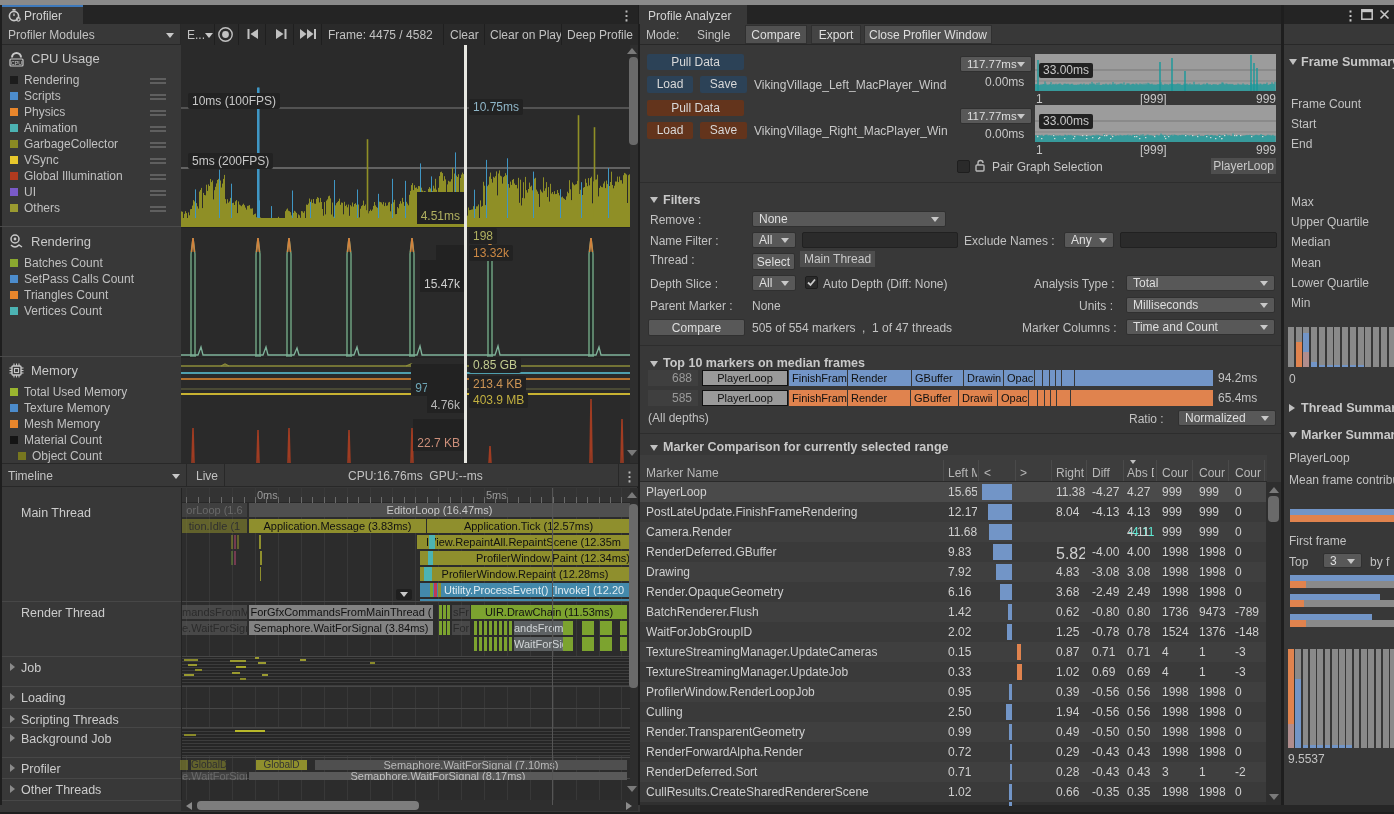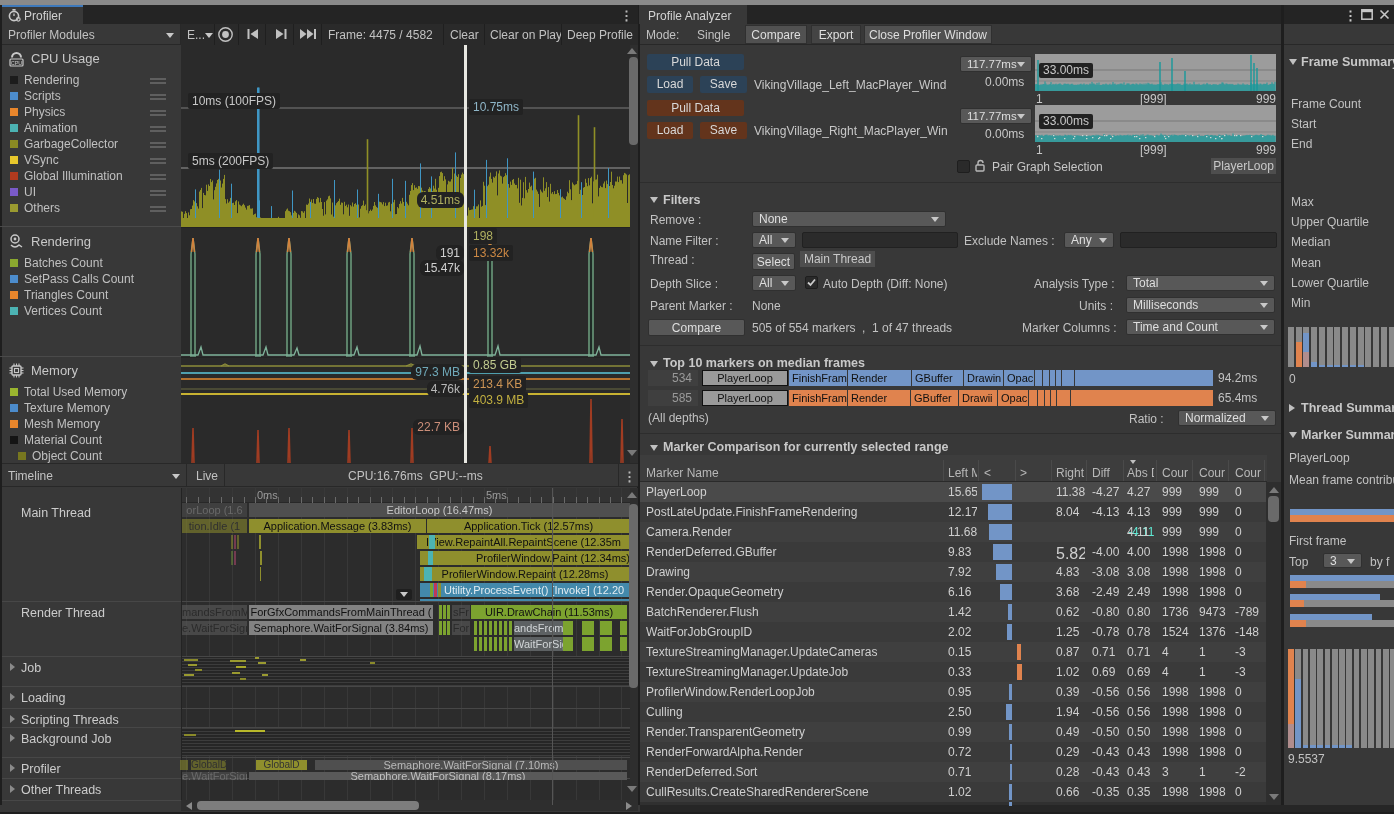--- a/index.html
+++ b/index.html
@@ -4,21 +4,21 @@
 body{width:1394px;height:814px;background:#383838;overflow:hidden;position:relative;color:#c2c2c2;}
 .a{position:absolute;}
 .txt{font-size:12px;color:#c2c2c2;white-space:nowrap;}
 .btn{background:#585858;border:1px solid #303030;border-radius:2px;color:#dfdfdf;font-size:12px;text-align:center;}
 .dd{background:#585858;border:1px solid #303030;border-radius:2px;color:#dfdfdf;font-size:12px;padding-left:6px;white-space:nowrap;overflow:hidden;}
 .dd:after{content:"";position:absolute;right:6px;top:50%;margin-top:-2px;border-left:4px solid transparent;border-right:4px solid transparent;border-top:5px solid #c8c8c8;}
 .lbl{white-space:nowrap;font-size:12px;color:#c2c2c2;}
 .sq{width:8px;height:8px;position:absolute;left:10px;top:3px;}
 .hline{position:absolute;background:#232323;}
 .chip{position:absolute;background:#222222;color:#c8c8c8;font-size:12px;padding:0 4px;border-radius:2px;white-space:nowrap;z-index:6;}
-.chipr{position:absolute;background:#222222;color:#c8c8c8;font-size:12px;padding:0 4px;border-radius:6px;white-space:nowrap;right:930px;z-index:6;}
+.chipr{position:absolute;background:#222222;color:#c8c8c8;font-size:12px;padding:16px 4px;border-radius:0;white-space:nowrap;right:930px;z-index:6;}
 </style></head><body>
 <div class="a" style="left:0;top:0;width:1394px;height:5px;background:#8a8a8a"></div>
 <div class="a" style="left:0;top:812px;width:1394px;height:2px;background:#1e1e1e"></div>
 <div class="a" style="left:640px;top:805px;width:754px;height:7px;background:#262626"></div>
 <div class="a" style="left:637px;top:5px;width:3px;height:800px;background:#1e1e1e"></div>
 <div class="a" style="left:0;top:5px;width:2px;height:800px;background:#1e1e1e"></div>
 <div class="a" style="left:1392px;top:5px;width:2px;height:800px;background:#1e1e1e"></div>
 <div class="a" style="left:2px;top:5px;width:636px;height:19px;background:#242424"></div>
 <div class="a" style="left:2px;top:5px;width:81px;height:19px;background:#383838;border-top:2px solid #3e79bb"></div>
 <svg class="a" style="left:7px;top:8px" width="14" height="14" viewBox="0 0 14 14">
@@ -1507,21 +1507,21 @@
 <div class="a txt" style="left:752px;top:299px">None</div>
 <div class="a txt" style="left:1079px;top:299px">Units :</div>
 <div class="a dd" style="left:1126px;top:297px;width:149px;height:16px;line-height:15px">Milliseconds</div>
 <div class="a btn" style="left:648px;top:319px;width:97px;height:17px;line-height:16px">Compare</div>
 <div class="a txt" style="left:752px;top:321px">505 of 554 markers&nbsp;&nbsp;,&nbsp;&nbsp;1 of 47 threads</div>
 <div class="a txt" style="left:1022px;top:321px">Marker Columns :</div>
 <div class="a dd" style="left:1126px;top:319px;width:149px;height:16px;line-height:15px">Time and Count</div>
 <div class="a" style="left:640px;top:345px;width:641px;height:1px;background:#2d2d2d"></div>
 <div class="a" style="left:650px;top:361px;border-left:4px solid transparent;border-right:4px solid transparent;border-top:6px solid #c0c0c0"></div>
 <div class="a" style="left:663px;top:356px;font-size:12.5px;font-weight:bold;color:#c8c8c8">Top 10 markers on median frames</div>
-<div class="a" style="left:648px;top:370px;width:50px;height:16px;background:#3f3f3f;color:#9a9a9a;font-size:12px;text-align:right;padding-right:6px;line-height:16px">534</div>
+<div class="a" style="left:648px;top:370px;width:50px;height:16px;background:#3f3f3f;color:#9a9a9a;font-size:12px;text-align:right;padding-right:6px;line-height:16px">688</div>
 <div class="a" style="left:702px;top:370px;width:86px;height:16px;background:#9a9a9a;border:1px solid #111;color:#111;font-size:11px;text-align:center;line-height:14px;overflow:hidden">PlayerLoop</div>
 <div class="a" style="left:789px;top:370px;width:58px;height:16px;background:#7295c7;color:#111;font-size:11px;text-align:left;padding-left:3px;line-height:16px;overflow:hidden">FinishFram</div>
 <div class="a" style="left:848px;top:370px;width:63px;height:16px;background:#7295c7;color:#111;font-size:11px;text-align:left;padding-left:3px;line-height:16px;overflow:hidden">Render</div>
 <div class="a" style="left:912px;top:370px;width:51px;height:16px;background:#7295c7;color:#111;font-size:11px;text-align:left;padding-left:3px;line-height:16px;overflow:hidden">GBuffer</div>
 <div class="a" style="left:964px;top:370px;width:39px;height:16px;background:#7295c7;color:#111;font-size:11px;text-align:left;padding-left:3px;line-height:16px;overflow:hidden">Drawin</div>
 <div class="a" style="left:1004px;top:370px;width:30px;height:16px;background:#7295c7;color:#111;font-size:11px;text-align:left;padding-left:3px;line-height:16px;overflow:hidden">Opac</div>
 <div class="a" style="left:1035px;top:370px;width:7px;height:16px;background:#7295c7;color:#111;font-size:11px;text-align:left;padding-left:3px;line-height:16px;overflow:hidden"></div>
 <div class="a" style="left:1043px;top:370px;width:6px;height:16px;background:#7295c7;color:#111;font-size:11px;text-align:left;padding-left:3px;line-height:16px;overflow:hidden"></div>
 <div class="a" style="left:1050px;top:370px;width:5px;height:16px;background:#7295c7;color:#111;font-size:11px;text-align:left;padding-left:3px;line-height:16px;overflow:hidden"></div>
 <div class="a" style="left:1056px;top:370px;width:5px;height:16px;background:#7295c7;color:#111;font-size:11px;text-align:left;padding-left:3px;line-height:16px;overflow:hidden"></div>

